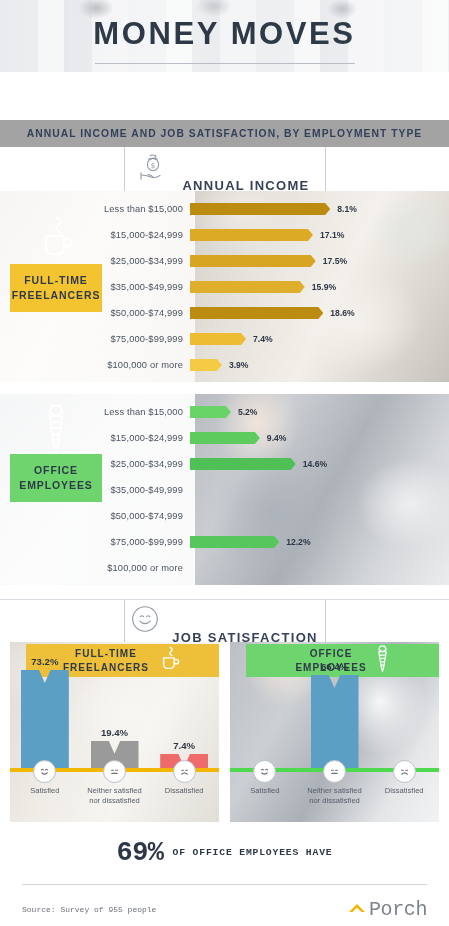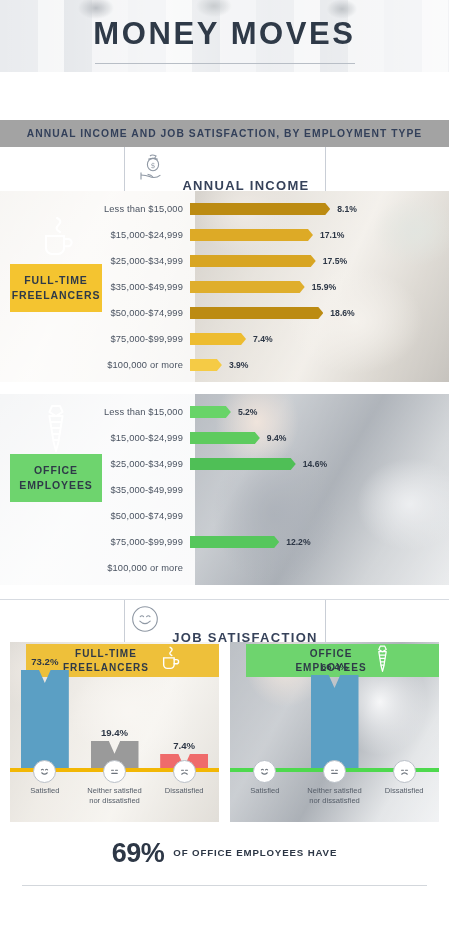--- a/index.html
+++ b/index.html
@@ -161,21 +161,21 @@
   .facecircle{
     width:23px; height:23px; border-radius:50%; background:#fff; border:1.3px solid #b9bfc7;
     display:flex; align-items:center; justify-content:center;
   }
   .sat-labels{ position:absolute; left:0; right:0; bottom:0; height:36px; display:flex; }
   .sat-lab{
     flex:1; text-align:center; font-size:7.6px; color:#555d68; line-height:1.35; padding:0 2px;
   }
 
   
-  .footer{ padding:16px 22px 0; }
+  .footer{ padding:16px 22px 0;font-family:Liberation Mono, monospace; }
   .bigstat{ display:flex; align-items:center; justify-content:center; gap:9px; }
   .bigstat .num{ font-size:27px; font-weight:700; color:#2d3746; letter-spacing:-.5px; }
   .bigstat .txt{ font-size:9.7px; font-weight:700; letter-spacing:.85px; color:#2d3746; line-height:1.45; }
   .foot-rule{ height:1px; background:#d3d7dc; margin:16px 0 0; }
   .foot-row{ display:flex; align-items:center; justify-content:space-between; padding:13px 0 0; }
   .source{ font-size:8px; color:#6c7179; }
   .logo{ display:flex; align-items:center; gap:2px; }
   .logo-word{ font-size:20px; color:#7d848c; letter-spacing:-.4px; }
 </style>
 </head>
@@ -480,13 +480,24 @@
 </div>
 
 <div class="footer">
   <div class="bigstat">
     <div class="num">69%</div>
     <div class="txt">
       <div>OF OFFICE EMPLOYEES HAVE</div>
     </div>
   </div>
   <div class="foot-rule"></div>
+  <div class="foot-row">
+    <div class="source">Source: Survey of 955 people</div>
+    <div class="logo">
+      <span>
+        <svg width="20" height="13" viewBox="0 0 20 13">
+            <path d="M2 11 L10 3 L18 11 L14.5 11 L10 6.8 L5.5 11 Z" fill="#f2b705"></path>
+          </svg>
+      </span>
+      <span class="logo-word">Porch</span>
+    </div>
+  </div>
 </div>
 
 </body></html>

